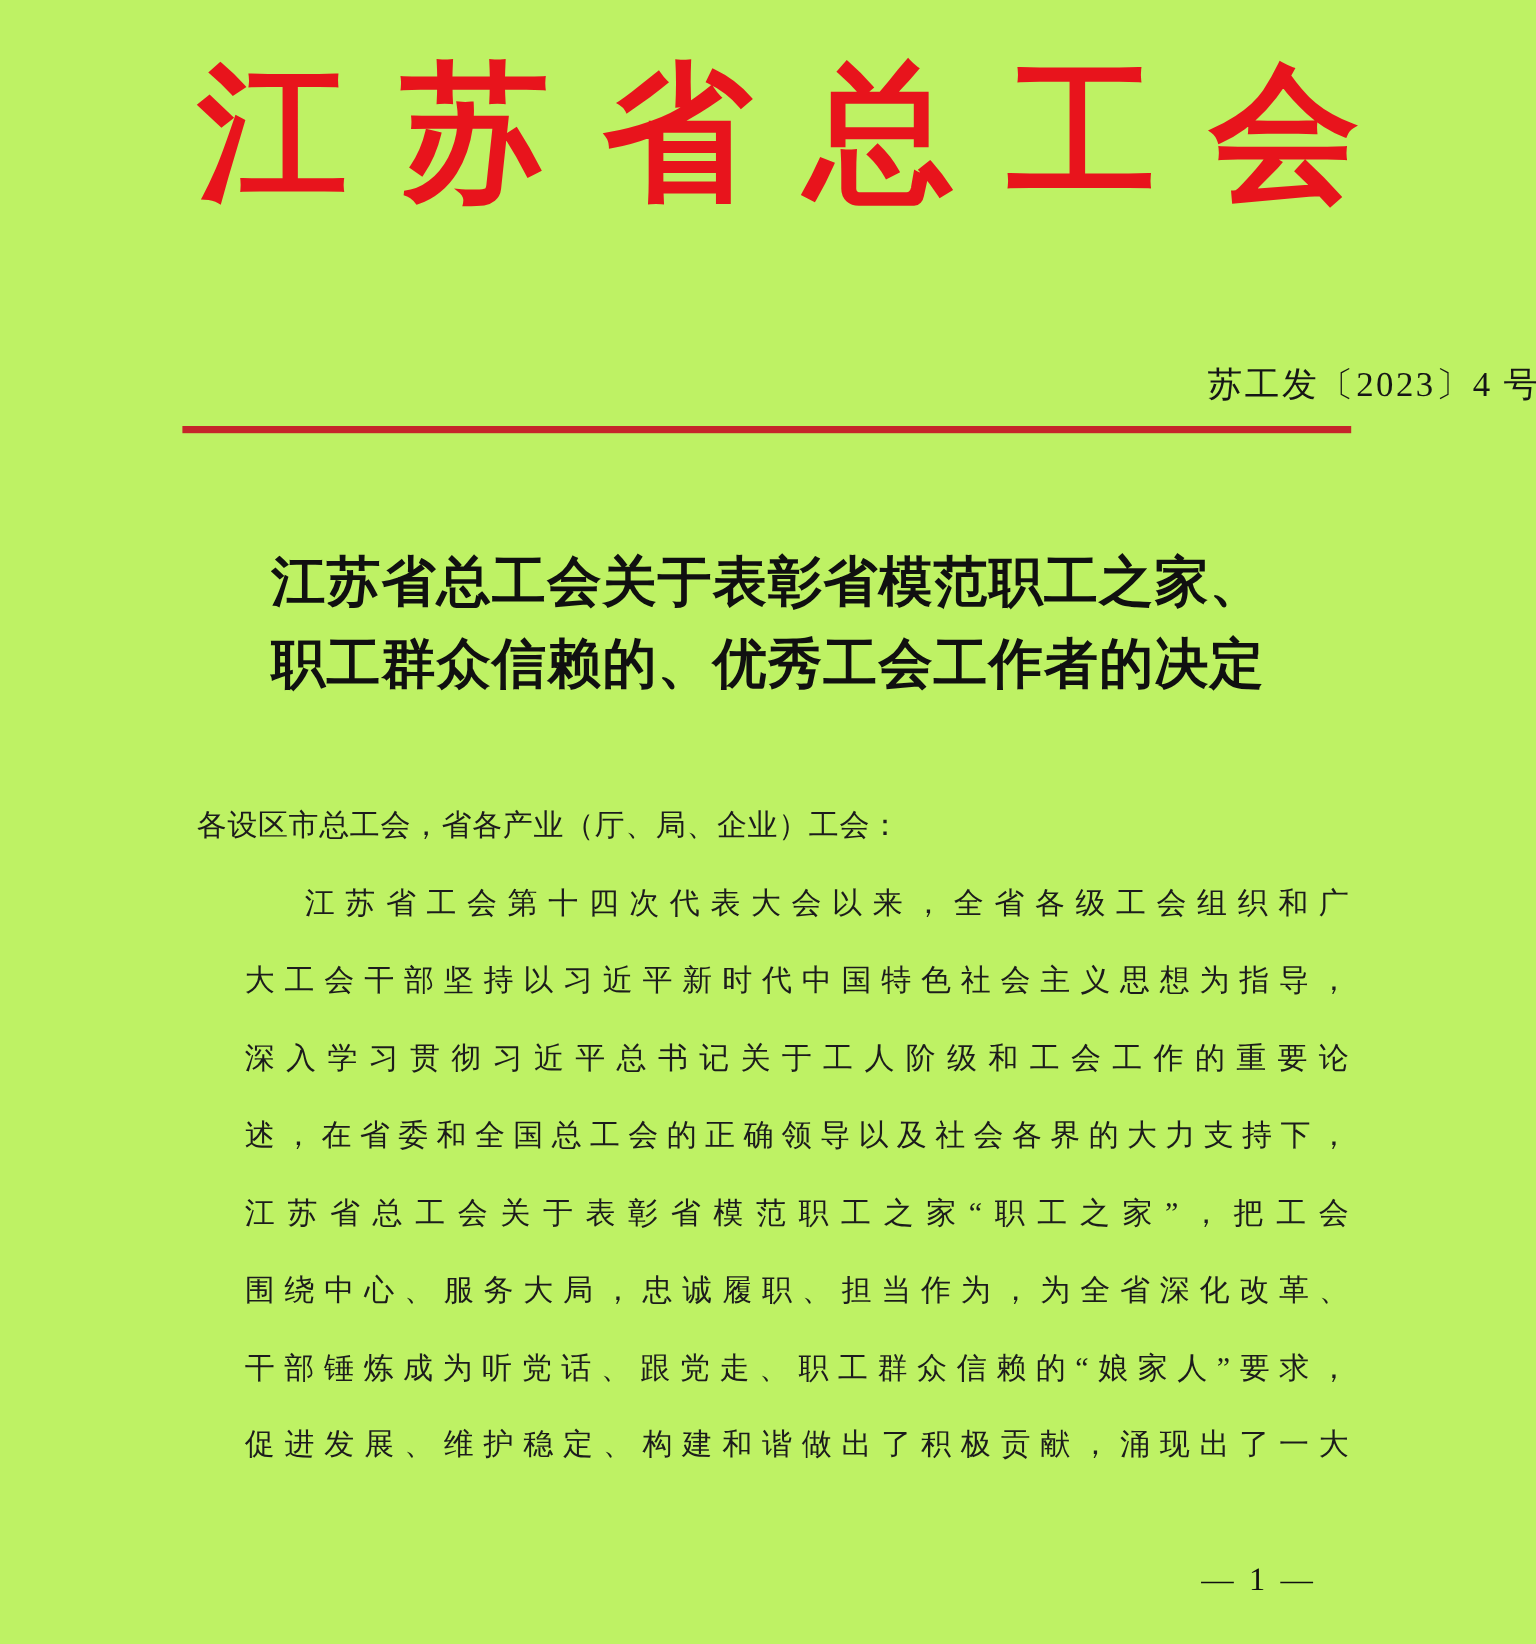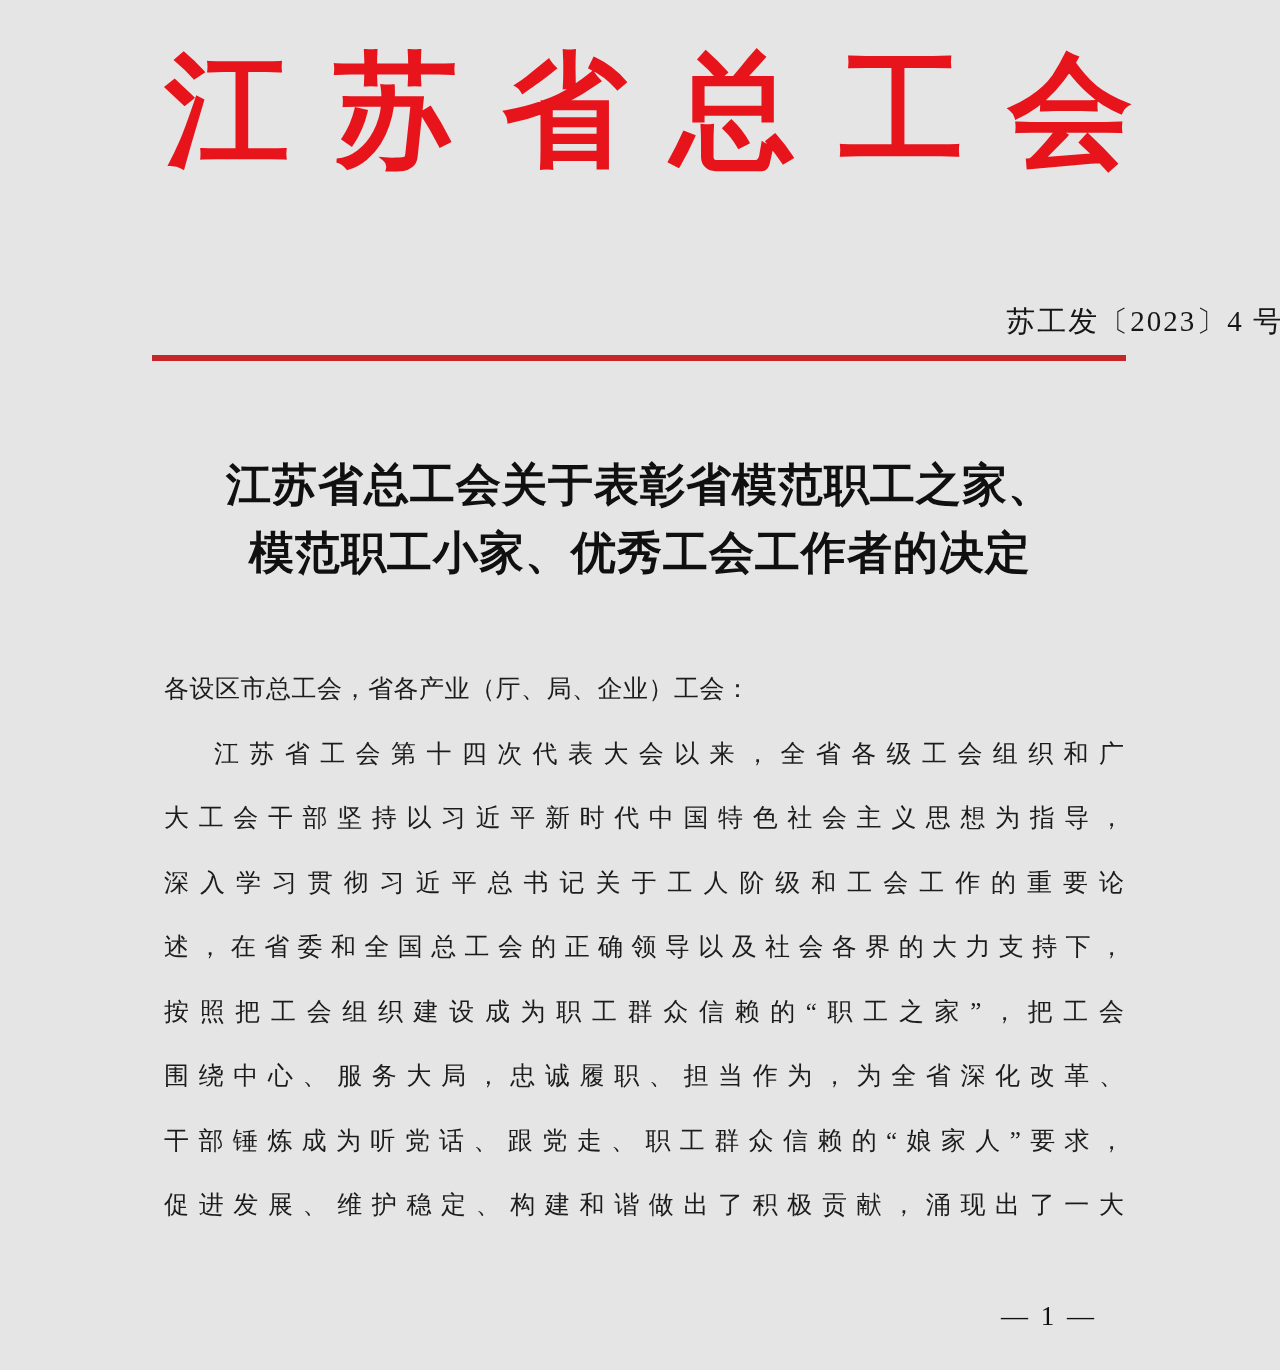--- a/index.html
+++ b/index.html
@@ -75,20 +75,21 @@
   }
   .body-text .line {
     height: 64.5px;
     line-height: 64.5px;
     overflow: hidden;
   }
   .body-text .justify {
     text-align: justify;
     text-align-last: justify;
     text-justify: inter-character;
+    margin-left: 40px;
   }
   .body-text .indent {
     text-indent: 2em;
   }
   .salutation {
     text-align: left;
     letter-spacing: 0.5px;
   }
   
   .page-number {
@@ -98,40 +99,40 @@
     font-size: 27px;
     line-height: 36px;
     letter-spacing: 3px;
     color: #101010;
     white-space: nowrap;
   }
 </style>
 </head>
 <body>
 
-<div class="page" style="background: #e5e5e5;">
+<div class="page" style="background: #bef264;">
 
   <div class="org-name" style="color: rgb(232, 20, 28);">江苏省总工会</div>
 
   <div class="doc-number">苏工发〔2023〕4 号</div>
 
   <div class="red-rule" style="background: rgb(197, 38, 42);"></div>
 
   <div class="doc-title">
     <div>江苏省总工会关于表彰省模范职工之家、</div>
-    <div>模范职工小家、优秀工会工作者的决定</div>
+    <div>职工群众信赖的、优秀工会工作者的决定</div>
   </div>
 
   <div class="body-text">
     <div class="line salutation">各设区市总工会，省各产业（厅、局、企业）工会：</div>
     <div class="line justify indent">江苏省工会第十四次代表大会以来，全省各级工会组织和广</div>
     <div class="line justify">大工会干部坚持以习近平新时代中国特色社会主义思想为指导，</div>
     <div class="line justify">深入学习贯彻习近平总书记关于工人阶级和工会工作的重要论</div>
     <div class="line justify">述，在省委和全国总工会的正确领导以及社会各界的大力支持下，</div>
-    <div class="line justify">按照把工会组织建设成为职工群众信赖的“职工之家”，把工会</div>
+    <div class="line justify">江苏省总工会关于表彰省模范职工之家“职工之家”，把工会</div>
     <div class="line justify">围绕中心、服务大局，忠诚履职、担当作为，为全省深化改革、</div>
     <div class="line justify">干部锤炼成为听党话、跟党走、职工群众信赖的“娘家人”要求，</div>
     <div class="line justify">促进发展、维护稳定、构建和谐做出了积极贡献，涌现出了一大</div>
   </div>
 
   <div class="page-number">— 1 —</div>
 
 </div>
 
 </body></html>

